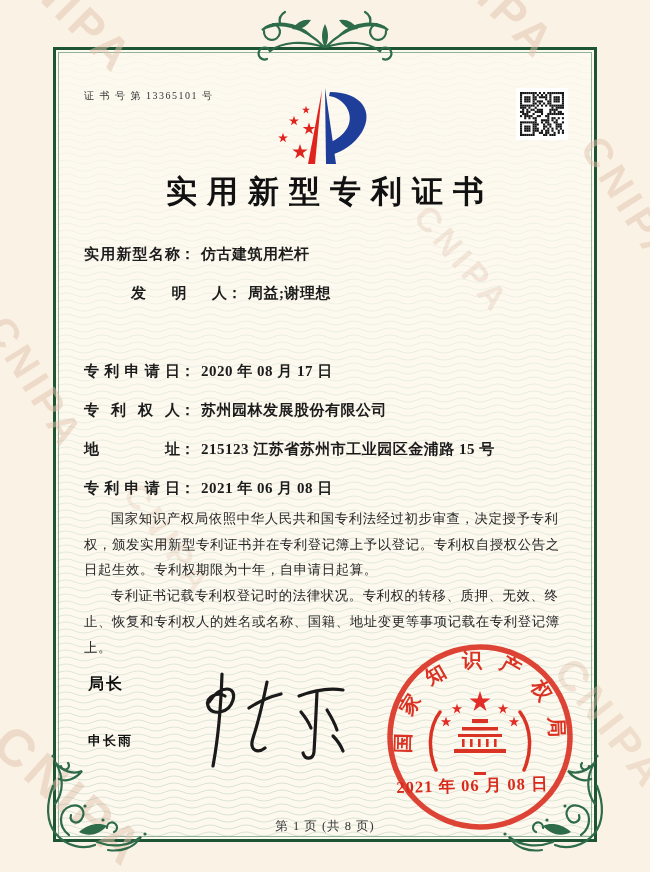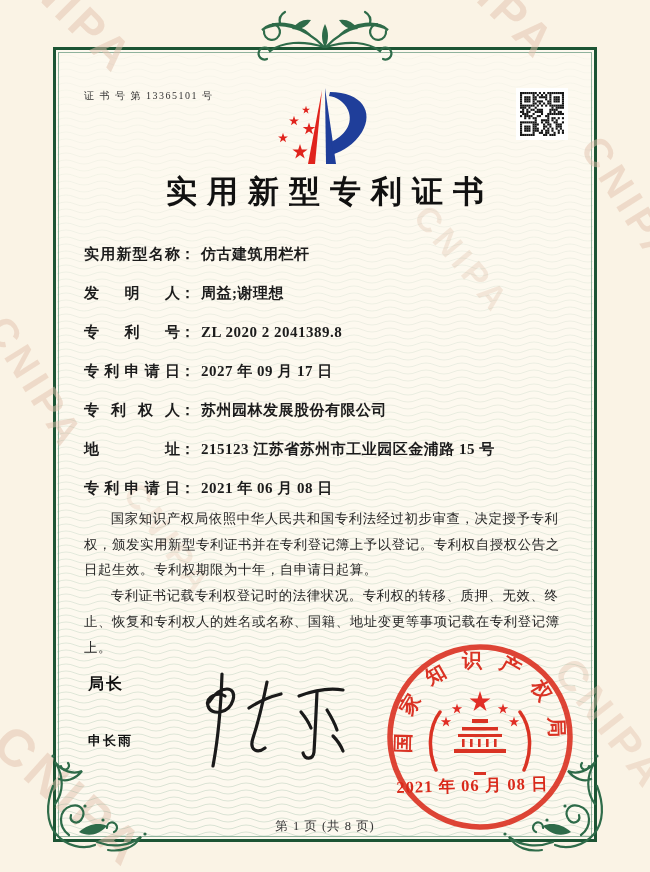--- a/index.html
+++ b/index.html
@@ -43,21 +43,21 @@
     position:absolute; left:84px; top:89px; font-size:10px; letter-spacing:1.5px;
     color:#333; font-weight:500;
   }
   .logo{position:absolute; left:268px; top:78px;}
   .qr{position:absolute; left:516px; top:88px;}
   .doc-title{
     position:absolute; left:0; right:0; top:171px; text-align:center;
     font-size:31px; font-weight:700; letter-spacing:10px; color:#111; text-indent:10px;
   }
   .row{position:absolute; left:84px; width:496px; font-size:15px; color:#1c1c1c; font-weight:600;}
-  .r1{top:245px;font-family:Liberation Mono, monospace;} .r2{top:284px;} .r3{top:323px;} .r4{top:362px;} .r5{top:401px;} .r6{top:440px;} .r7{top:479px;}
+  .r1{top:245px;font-family:Liberation Mono, monospace;} .r2{top:284px;margin-left:47px;} .r3{top:323px;} .r4{top:362px;} .r5{top:401px;} .r6{top:440px;} .r7{top:479px;}
   .flabel{display:inline-block; width:96px; text-align:justify; text-align-last:justify; vertical-align:top;}
   .flabel-sm{display:inline-block; width:90px; text-align:justify; text-align-last:justify; vertical-align:top;}
   .colon{margin-right:6px;}
   .fvalue{letter-spacing:.5px;}
   .grant-col2{position:absolute; left:261px; top:0;}
   .paras{position:absolute; left:84px; top:506px; width:488px;}
   .paras p{
     margin:0; font-size:13.4px; line-height:1.92; text-indent:2em;
     color:#262626; letter-spacing:.6px; font-weight:500;
   }
@@ -514,25 +514,22 @@
     </svg>
 
     <div class="doc-title">实用新型专利证书</div>
 
     <div class="row r1">
       <span class="flabel">实用新型名称</span><span class="colon">：</span><span class="fvalue">仿古建筑用栏杆</span>
     </div>
     <div class="row r2">
       <span class="flabel">发明人</span><span class="colon">：</span><span class="fvalue">周益;谢理想</span>
     </div>
-    <div class="row r3">
-      <span class="flabel">专利号</span><span class="colon">：</span><span class="fvalue">ZL 2020 2 2041389.8</span>
-    </div>
     <div class="row r4">
-      <span class="flabel">专利申请日</span><span class="colon">：</span><span class="fvalue">2027 年 09 月 17 日</span>
+      <span class="flabel">专利申请日</span><span class="colon">：</span><span class="fvalue">2020 年 08 月 17 日</span>
     </div>
     <div class="row r5">
       <span class="flabel">专利权人</span><span class="colon">：</span><span class="fvalue">苏州园林发展股份有限公司</span>
     </div>
     <div class="row r6">
       <span class="flabel">地址</span><span class="colon">：</span><span class="fvalue">215123 江苏省苏州市工业园区金浦路 15 号</span>
     </div>
     <div class="row r7">
       <span class="flabel">专利申请日</span><span class="colon">：</span><span class="fvalue">2021 年 06 月 08 日</span>
     </div>

